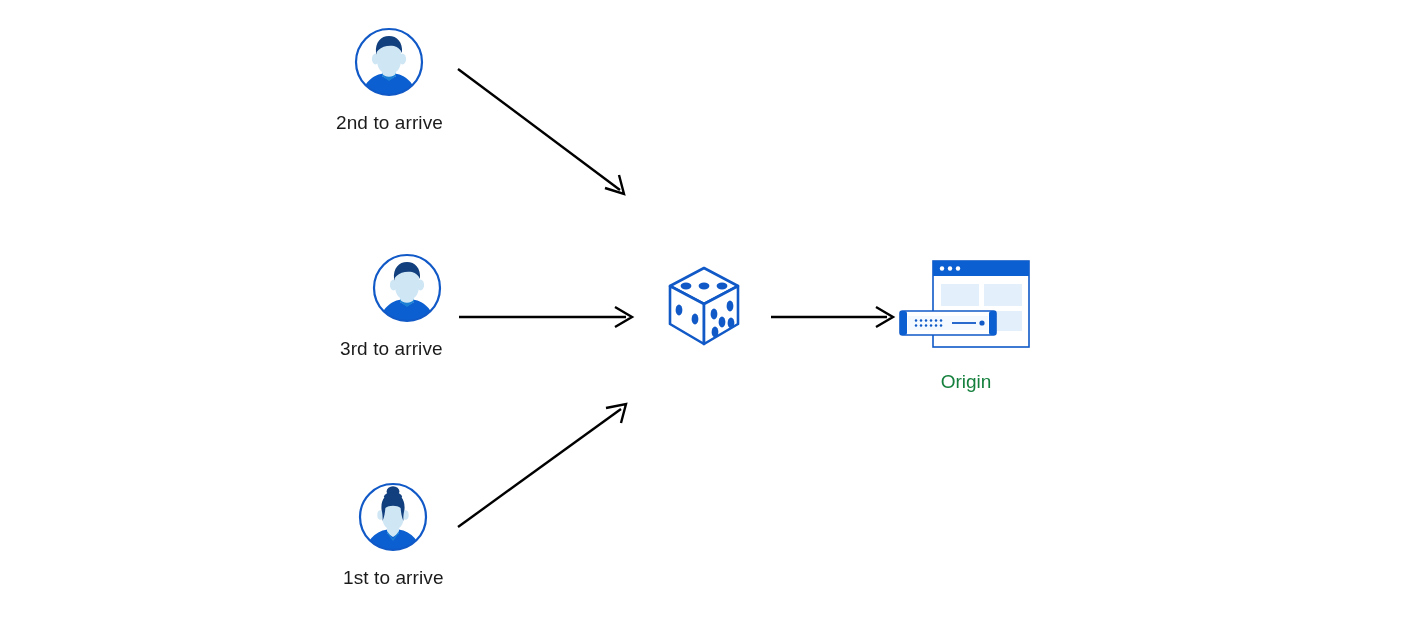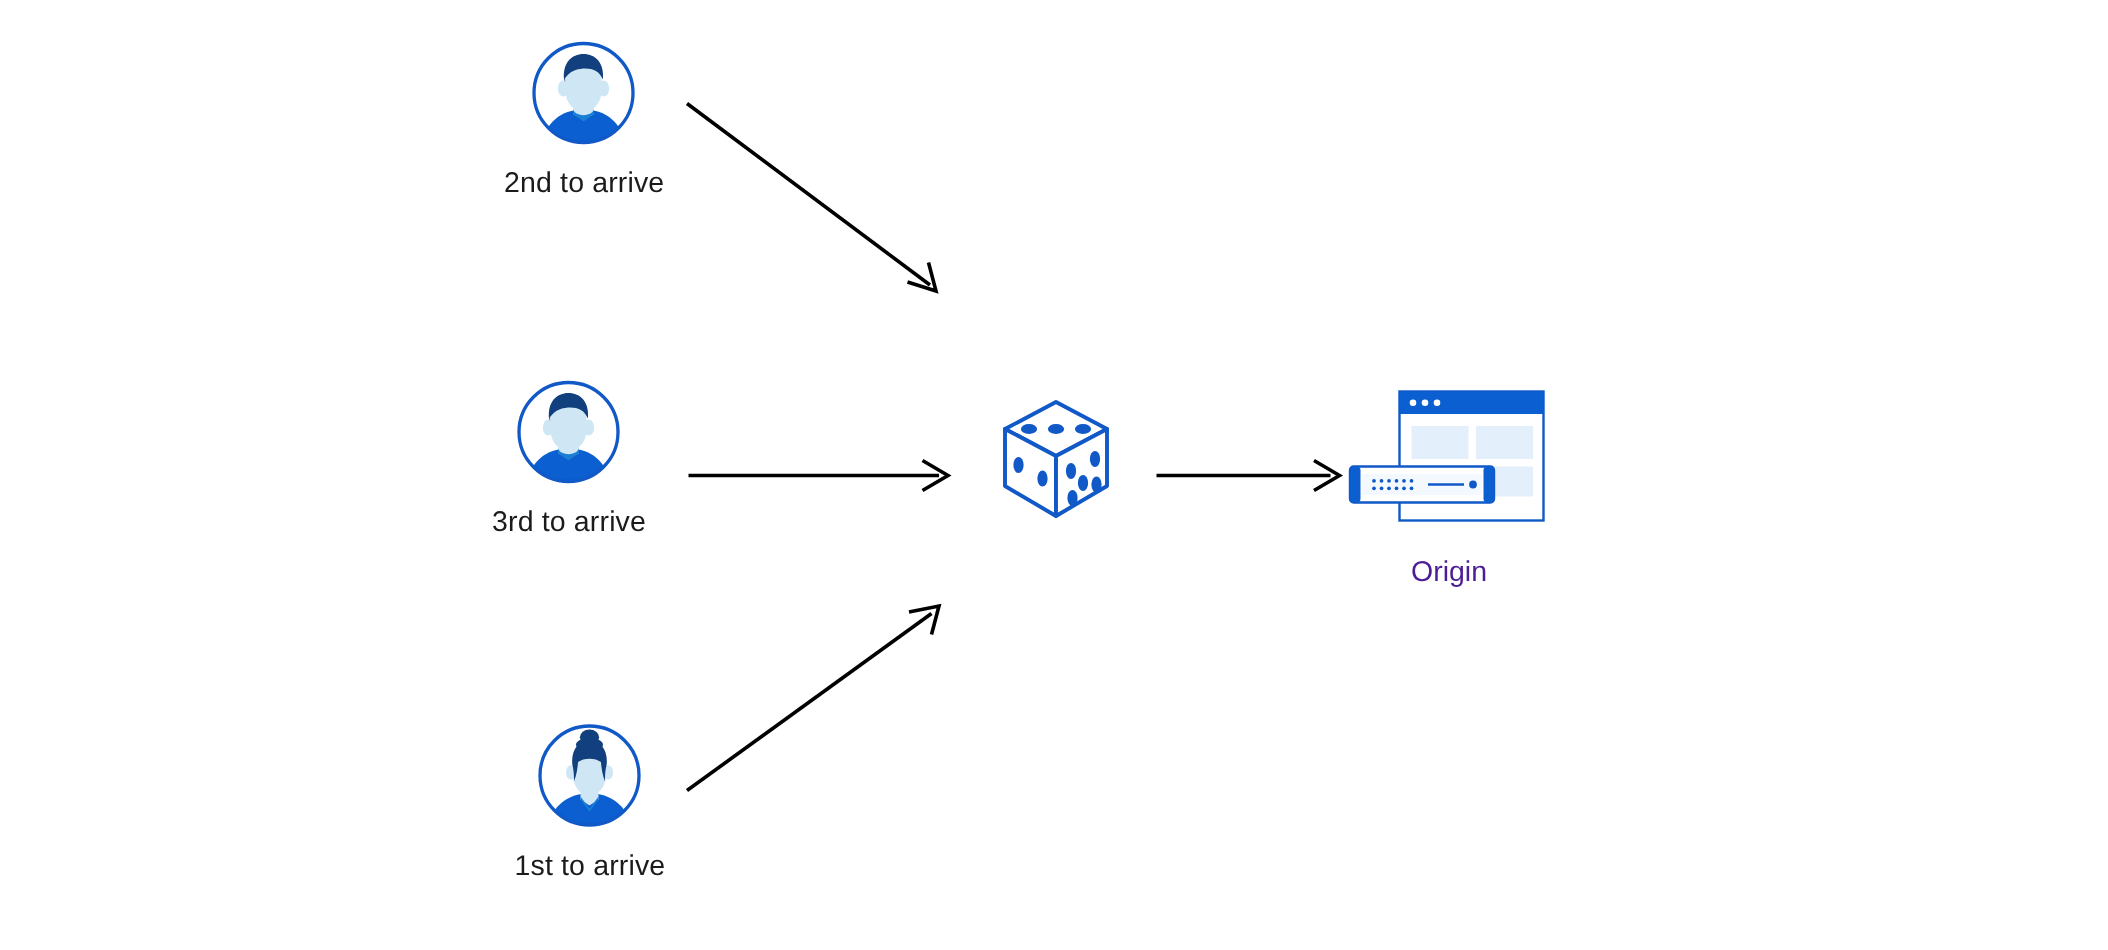--- a/index.html
+++ b/index.html
@@ -38,27 +38,27 @@
     line-height: 22px;
     color: #1b1b1b;
     white-space: nowrap;
     letter-spacing: 0.1px;
     text-align: center;
   }
   .origin-label {
     margin-top: 16px;
     font-size: 19px;
     line-height: 22px;
-    color: #4c1d95;
+    color: #15803d;
     white-space: nowrap;
     text-align: center;
   }
   
   #user-2nd  { left: 336px; top: 26px; }
-  #user-3rd  { left: 328px; top: 252px; }
+  #user-3rd  { left: 340px; top: 252px; align-items: flex-end; }
   #user-1st  { left: 343px; top: 481px; }
   #dice-node { left: 662px; top: 262px; }
   #origin-node { left: 896px; top: 255px; }
 
   .dice-wrap { width: 84px; height: 88px; }
   .origin-wrap { width: 140px; height: 100px; position: relative; }
 
   
   #arrows {
     position: absolute;

